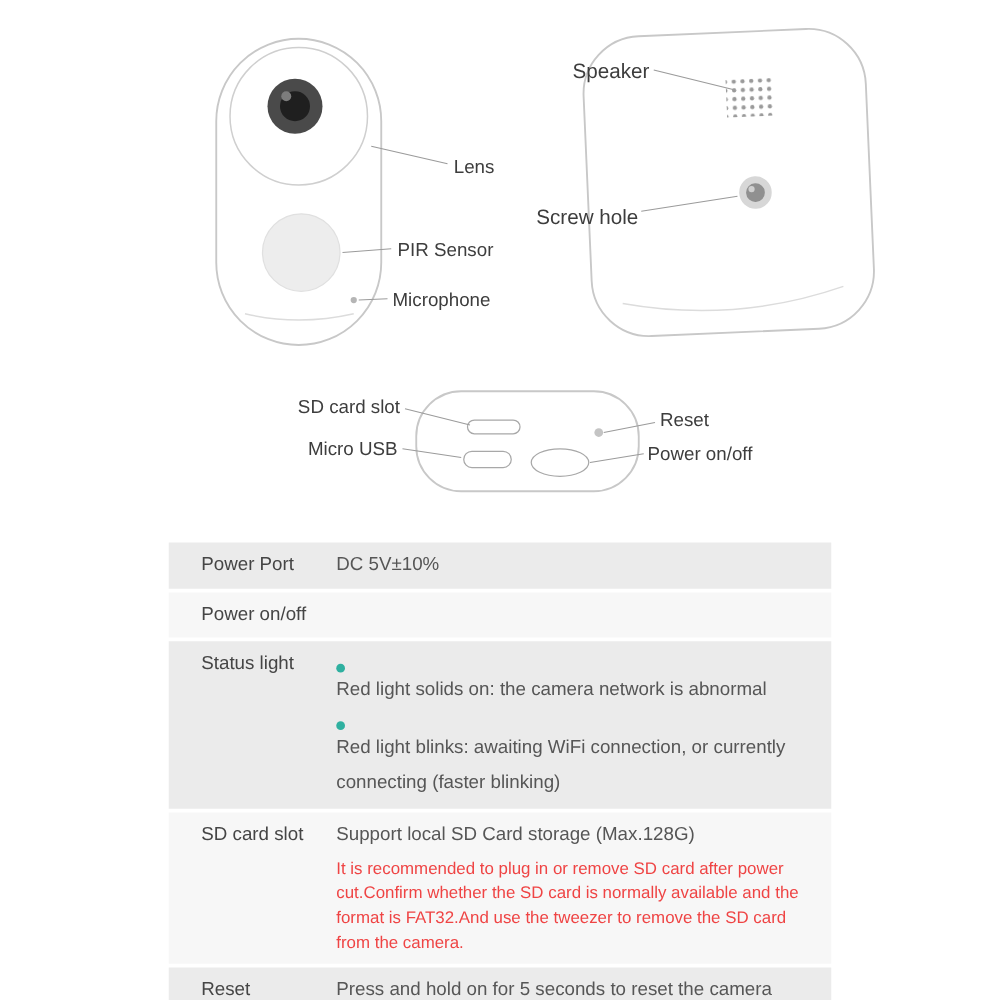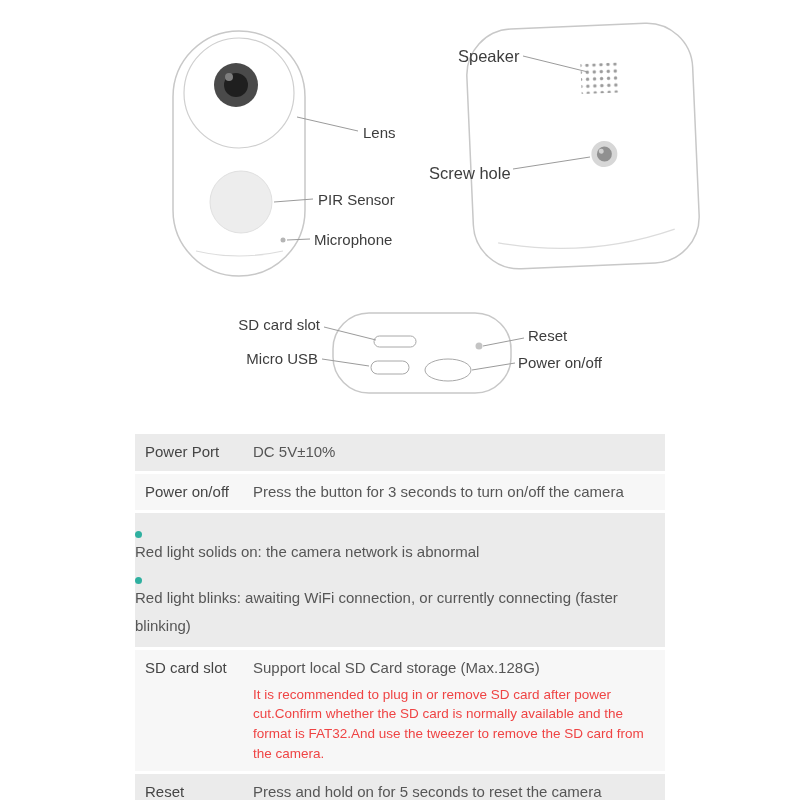--- a/index.html
+++ b/index.html
@@ -21,21 +21,21 @@
   }
   .diagram text.big { font-size: 16.5px; }
 
   
   .spec-table {
     width: 530px;
     margin: 2px 0 0 135px;
     font-size: 15px;
     color: #565656;
   }
-  .trow { display: flex; padding: 7px 0; margin-bottom: 3px; }
+  .trow { display: flex; padding: 7px 16px; margin-bottom: 3px; }
   .shade-a { background: #ebebeb; }
   .shade-b { background: #f7f7f7; }
   .tlabel {
     width: 118px; flex: none;
     padding-left: 10px;
     color: #454545;
     line-height: 1.5;
   }
   .tvalue { flex: 1; padding-right: 8px; line-height: 1.5; }
 
@@ -114,24 +114,24 @@
 
   <div class="spec-table">
 
     <div class="trow shade-a">
       <div class="tlabel">Power Port</div>
       <div class="tvalue">DC 5V±10%</div>
     </div>
 
     <div class="trow shade-b">
       <div class="tlabel">Power on/off</div>
-      <div class="tvalue">Press the button for 3 seconds to turn on/off the camera</div>
     </div>
 
     <div class="trow shade-a">
+      <div class="tlabel">Status light</div>
       <div class="tvalue">
         <div class="bullet-line">
           <span class="bullet-dot"></span>
           <span class="bullet-text">Red light solids on: the camera network is abnormal</span>
         </div>
         <div class="bullet-line">
           <span class="bullet-dot"></span>
           <span class="bullet-text">Red light blinks: awaiting WiFi connection, or currently connecting (faster blinking)</span>
         </div>
       </div>

